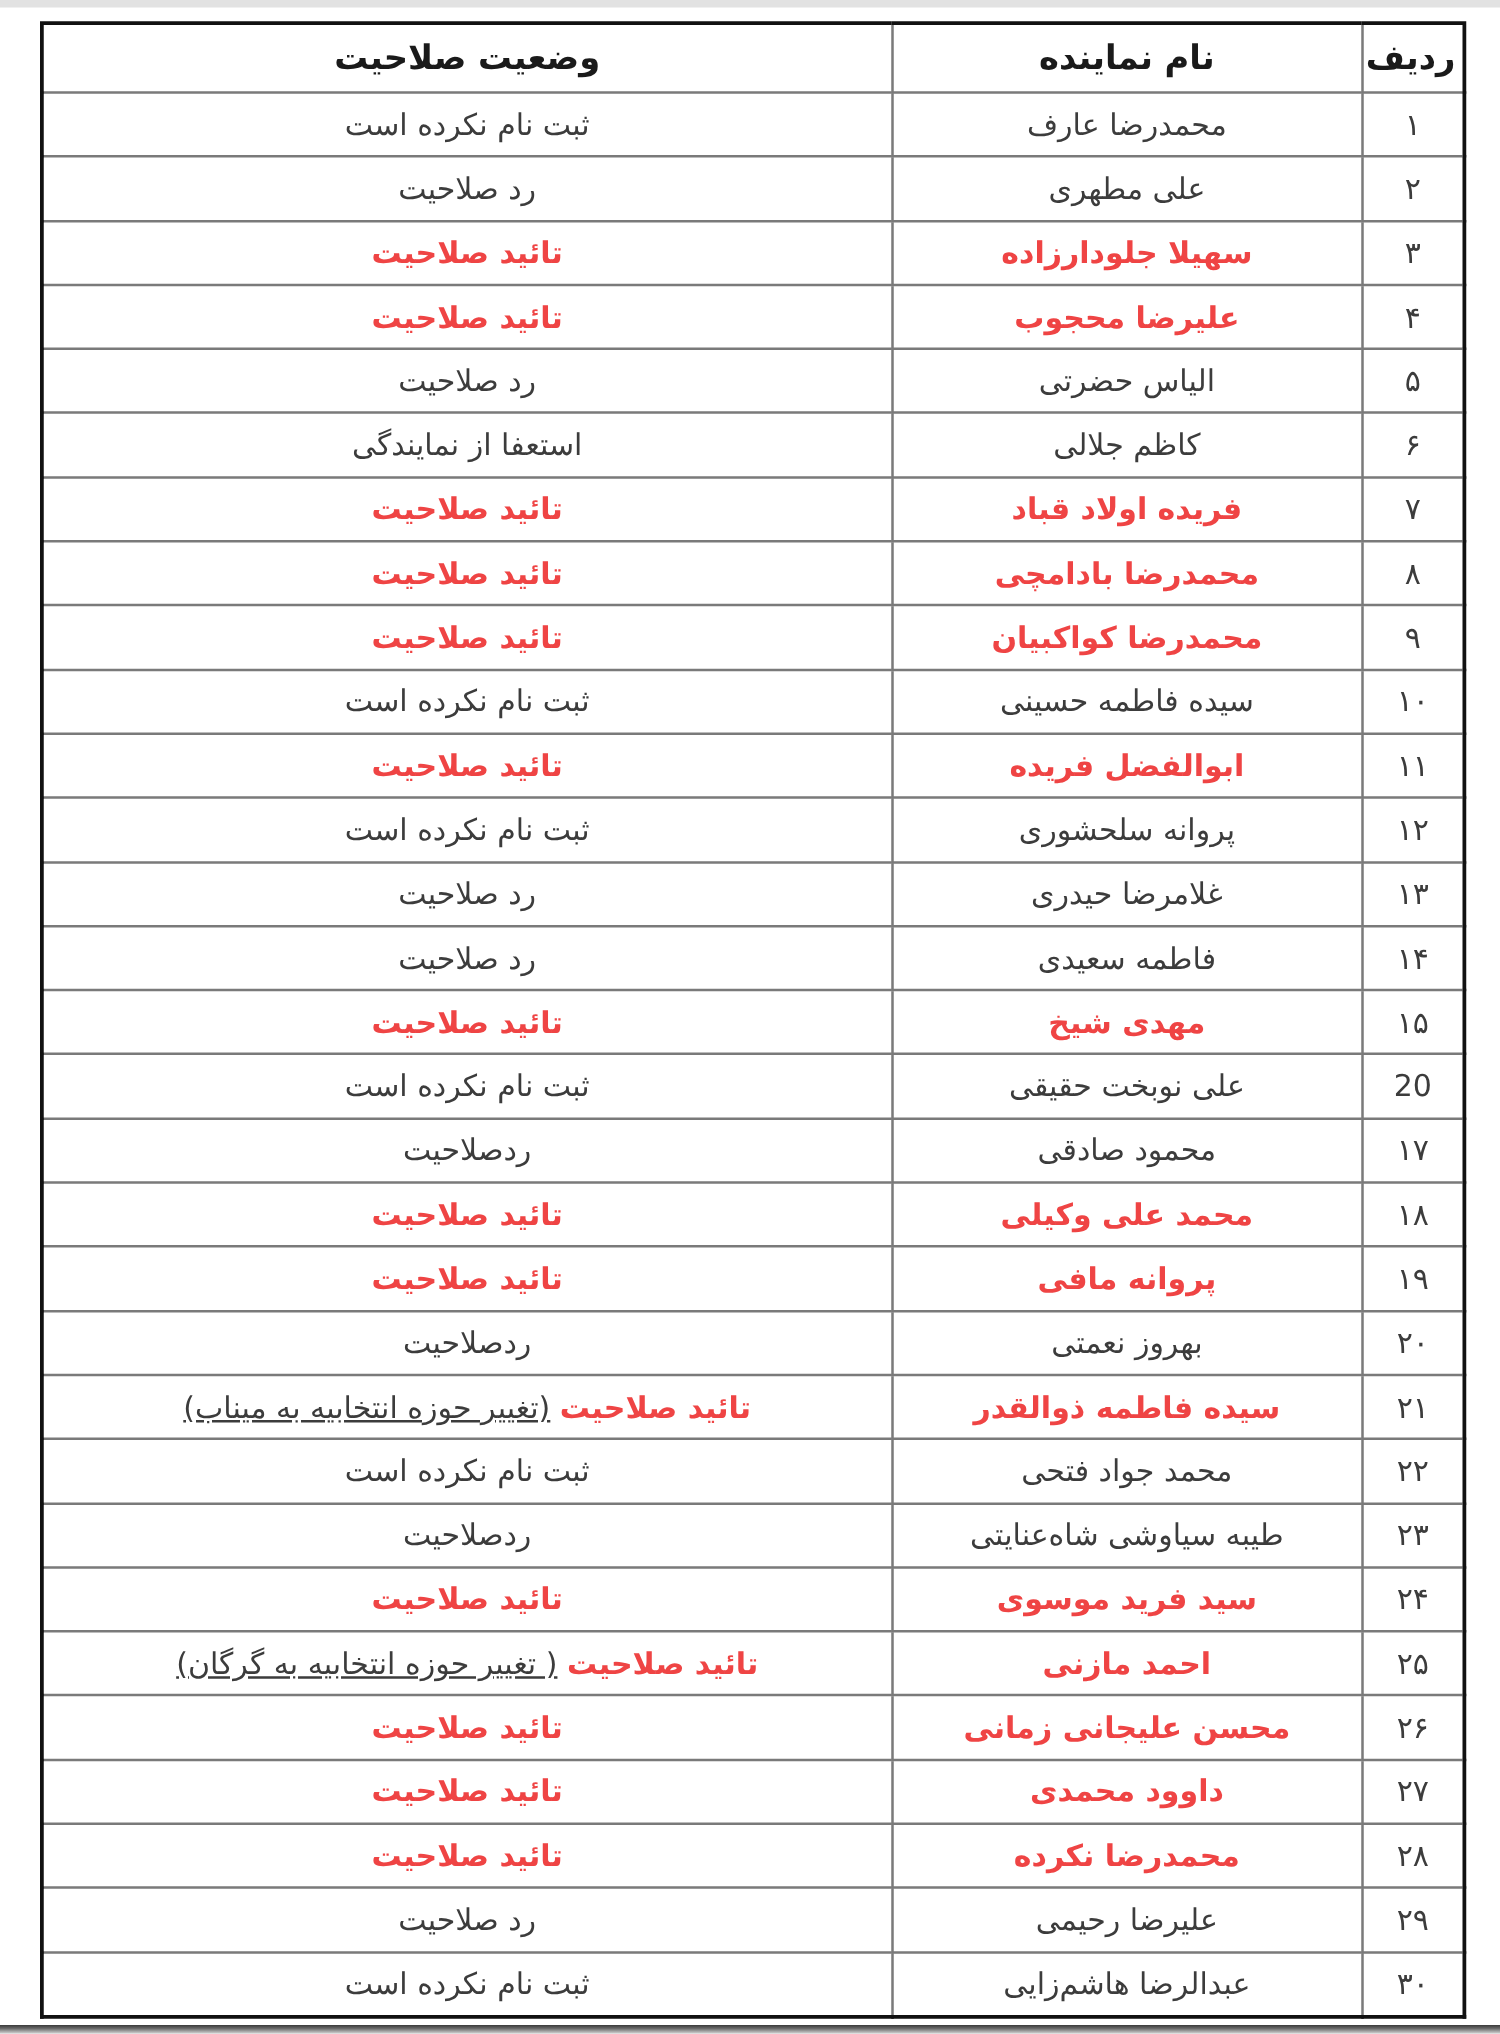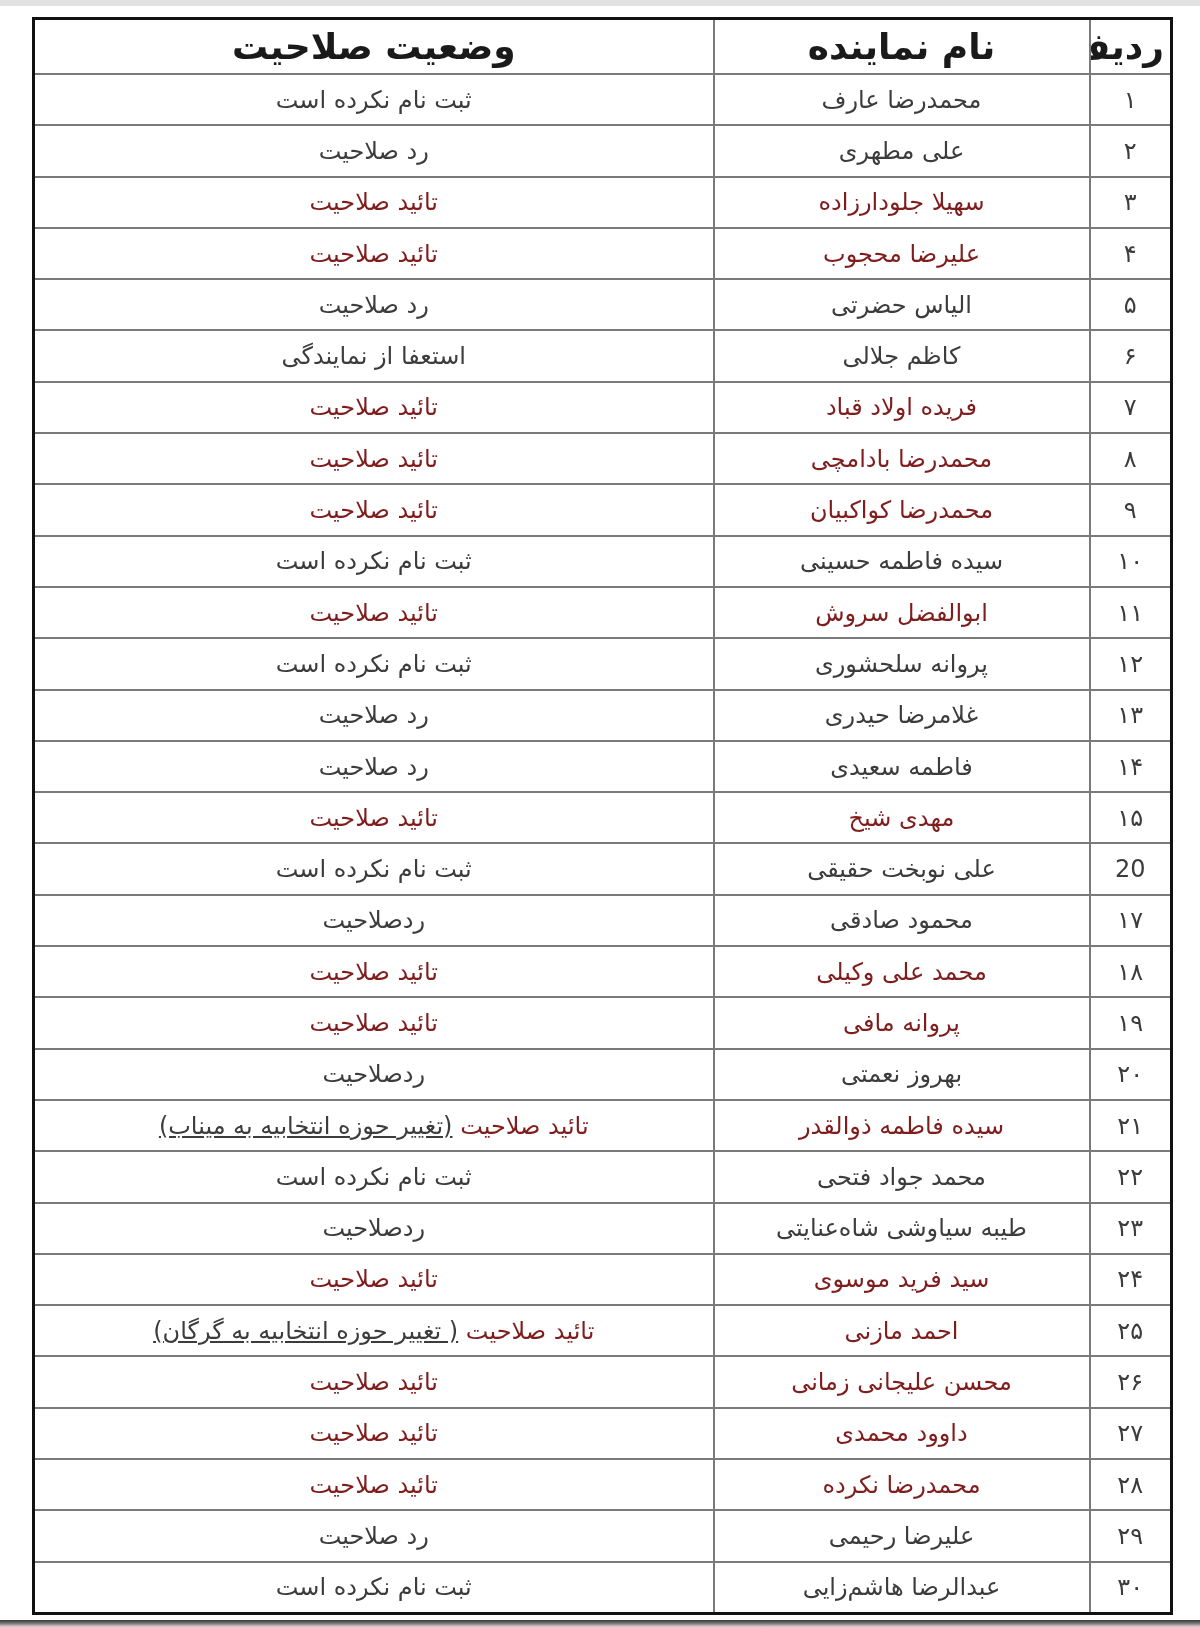--- a/index.html
+++ b/index.html
@@ -12,25 +12,25 @@
     table.reps {
       position: absolute; left: 32px; top: 17px; width: 1138px; height: 1594px;
       border-collapse: collapse; direction: rtl; table-layout: fixed;
       border: 3px solid #111;
     }
     table.reps th, table.reps td {
       border: 2px solid #7a7a7a; text-align: center; vertical-align: middle;
       padding: 0 6px; white-space: nowrap; overflow: hidden;
     }
     table.reps thead th {
-      height: 53px; font-weight: bold; font-size: 36px; color: #1a1a1a;
+      height: 53px; font-weight: bold; font-size: 27px; color: #1a1a1a;
       border-top: 3px solid #111;
     }
     table.reps tbody td { height: 49.3px; font-size: 24px; color: #3c3c3c; }
-    table.reps td.bold, table.reps span.bold { font-weight: normal; color: #7f1d1d; }
+    table.reps td.bold, table.reps span.bold { font-weight: bold; color: #ef4444; }
     col.c-num { width: 82px; }
     col.c-name { width: 376px; }
     col.c-status { width: 680px; }
     td.num-cell { font-size: 25px; }
     span.note { font-weight: normal; color: #3c3c3c; text-decoration: underline; }
   </style>
 </head>
 <body>
 
 <div class="top-band"></div>
@@ -94,21 +94,21 @@
         <td class="bold">محمدرضا کواکبیان</td>
         <td><span class="bold">تائید صلاحیت</span></td>
       </tr>
       <tr>
         <td class="num-cell">۱۰</td>
         <td>سیده فاطمه حسینی</td>
         <td><span>ثبت نام نکرده است</span></td>
       </tr>
       <tr>
         <td class="num-cell">۱۱</td>
-        <td class="bold">ابوالفضل سروش</td>
+        <td class="bold">ابوالفضل فریده</td>
         <td><span class="bold">تائید صلاحیت</span></td>
       </tr>
       <tr>
         <td class="num-cell">۱۲</td>
         <td>پروانه سلحشوری</td>
         <td><span>ثبت نام نکرده است</span></td>
       </tr>
       <tr>
         <td class="num-cell">۱۳</td>
         <td>غلامرضا حیدری</td>

